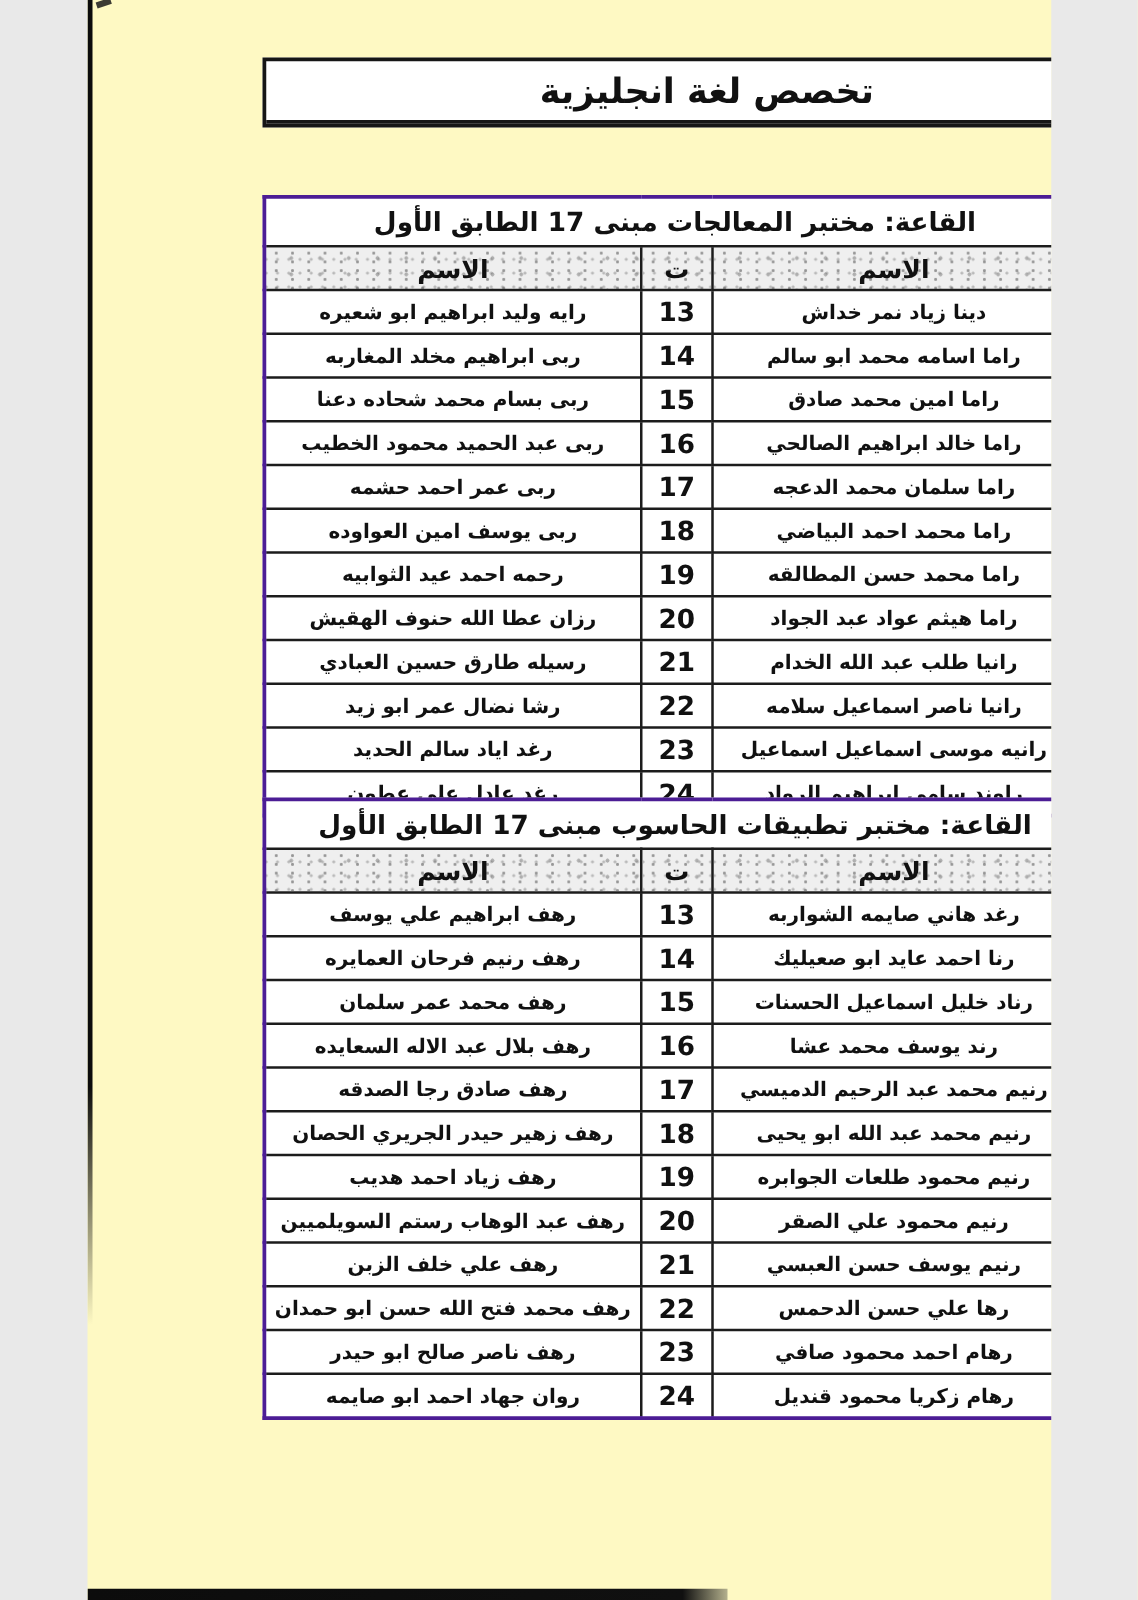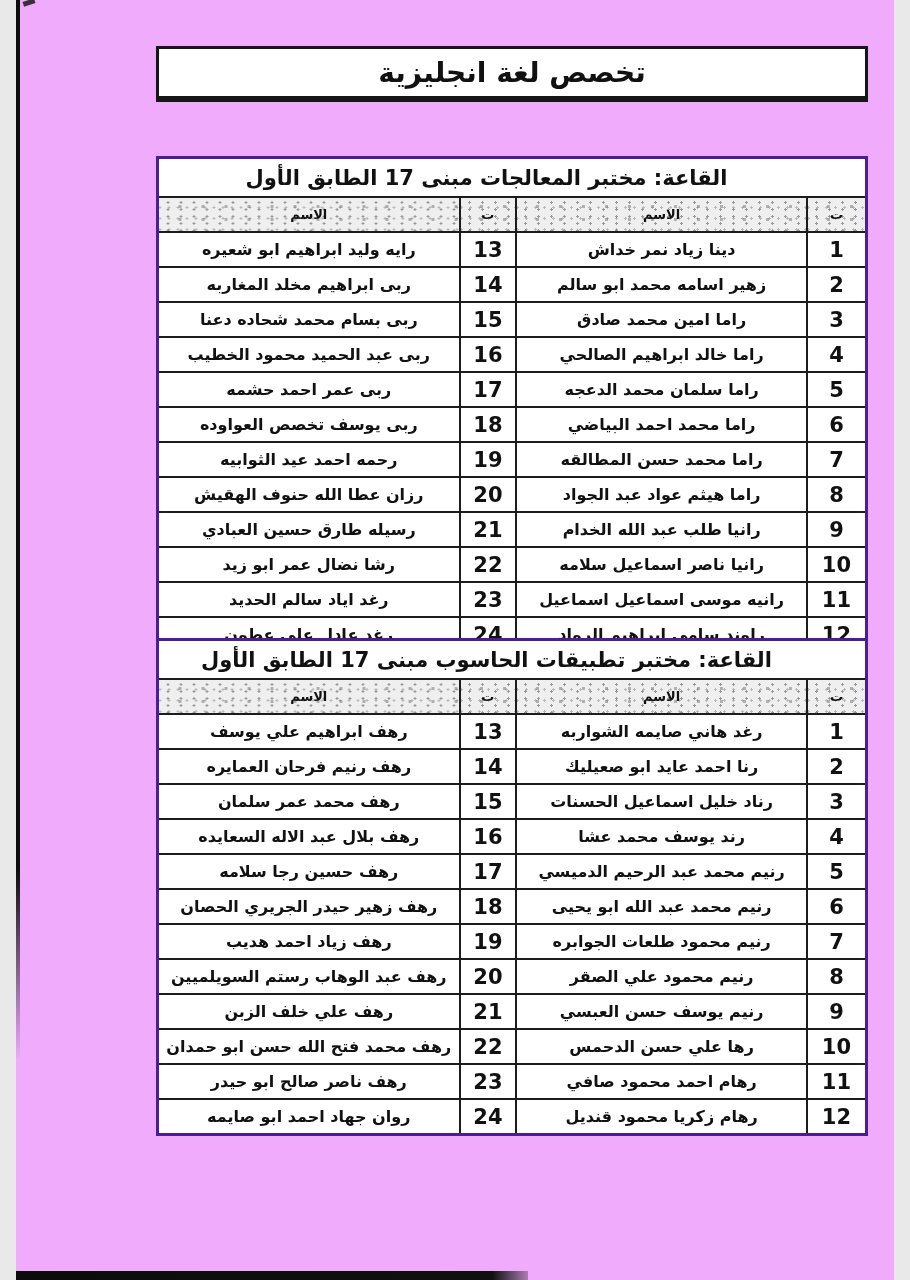--- a/index.html
+++ b/index.html
@@ -1,20 +1,20 @@
 <!DOCTYPE html>
 <html lang="ar"><head>
 <meta charset="utf-8">
 <style>
   html,body{margin:0;padding:0;background:#e9e9e9;}
   .page{
     position:relative;
-    width:878px;height:1280px;
+    width:771px;height:1280px;
     margin:0 auto;
-    background:#f0abfc;
+    background:#fef9c3;
     overflow:hidden;
     font-family:"DejaVu Sans", sans-serif;
     color:#111;
     direction:rtl;
   }
   
   .left-line{
     position:absolute;left:0;top:0;width:4px;height:1060px;
     background:linear-gradient(#0c0c0c 82%, rgba(12,12,12,0));
   }
@@ -55,21 +55,21 @@
   td{
     border:2px solid #1c1c1c;
     text-align:center;vertical-align:middle;
     padding:0 4px;overflow:hidden;white-space:nowrap;
   }
   .title-cell{
     height:37px;font-weight:bold;font-size:21px;
     padding-right:55px;  
     letter-spacing:.2px;
   }
-  tr.colhead td{height:33px;font-size:13px;font-weight:bold;}
+  tr.colhead td{height:33px;font-size:20px;font-weight:bold;}
   tbody td{height:33px;font-weight:bold;font-size:16px;}
   td.numcell{font-size:21px;font-weight:600;}
   
   .noise{
     background-color:#efefef;
     background-image:
       radial-gradient(circle, rgba(80,80,80,.55) 1px, transparent 1.3px),
       radial-gradient(circle, rgba(120,120,120,.45) 1px, transparent 1.4px),
       radial-gradient(circle, rgba(55,55,55,.35) 1.4px, transparent 1.8px);
     background-size:13px 7px, 9px 11px, 23px 13px;
@@ -109,21 +109,21 @@
       </thead>
       <tbody>
           <tr>
             <td class="numcell">1</td>
             <td>دينا زياد نمر خداش</td>
             <td class="numcell">13</td>
             <td>رايه وليد ابراهيم ابو شعيره</td>
           </tr>
           <tr>
             <td class="numcell">2</td>
-            <td>زهير اسامه محمد ابو سالم</td>
+            <td>راما اسامه محمد ابو سالم</td>
             <td class="numcell">14</td>
             <td>ربى ابراهيم مخلد المغاربه</td>
           </tr>
           <tr>
             <td class="numcell">3</td>
             <td>راما امين محمد صادق</td>
             <td class="numcell">15</td>
             <td>ربى بسام محمد شحاده دعنا</td>
           </tr>
           <tr>
@@ -135,21 +135,21 @@
           <tr>
             <td class="numcell">5</td>
             <td>راما سلمان محمد الدعجه</td>
             <td class="numcell">17</td>
             <td>ربى عمر احمد حشمه</td>
           </tr>
           <tr>
             <td class="numcell">6</td>
             <td>راما محمد احمد البياضي</td>
             <td class="numcell">18</td>
-            <td>ربى يوسف تخصص العواوده</td>
+            <td>ربى يوسف امين العواوده</td>
           </tr>
           <tr>
             <td class="numcell">7</td>
             <td>راما محمد حسن المطالقه</td>
             <td class="numcell">19</td>
             <td>رحمه احمد عيد الثوابيه</td>
           </tr>
           <tr>
             <td class="numcell">8</td>
             <td>راما هيثم عواد عبد الجواد</td>
@@ -225,21 +225,21 @@
           <tr>
             <td class="numcell">4</td>
             <td>رند يوسف محمد عشا</td>
             <td class="numcell">16</td>
             <td>رهف بلال عبد الاله السعايده</td>
           </tr>
           <tr>
             <td class="numcell">5</td>
             <td>رنيم محمد عبد الرحيم الدميسي</td>
             <td class="numcell">17</td>
-            <td>رهف حسين رجا سلامه</td>
+            <td>رهف صادق رجا الصدقه</td>
           </tr>
           <tr>
             <td class="numcell">6</td>
             <td>رنيم محمد عبد الله ابو يحيى</td>
             <td class="numcell">18</td>
             <td>رهف زهير حيدر الجريري الحصان</td>
           </tr>
           <tr>
             <td class="numcell">7</td>
             <td>رنيم محمود طلعات الجوابره</td>

